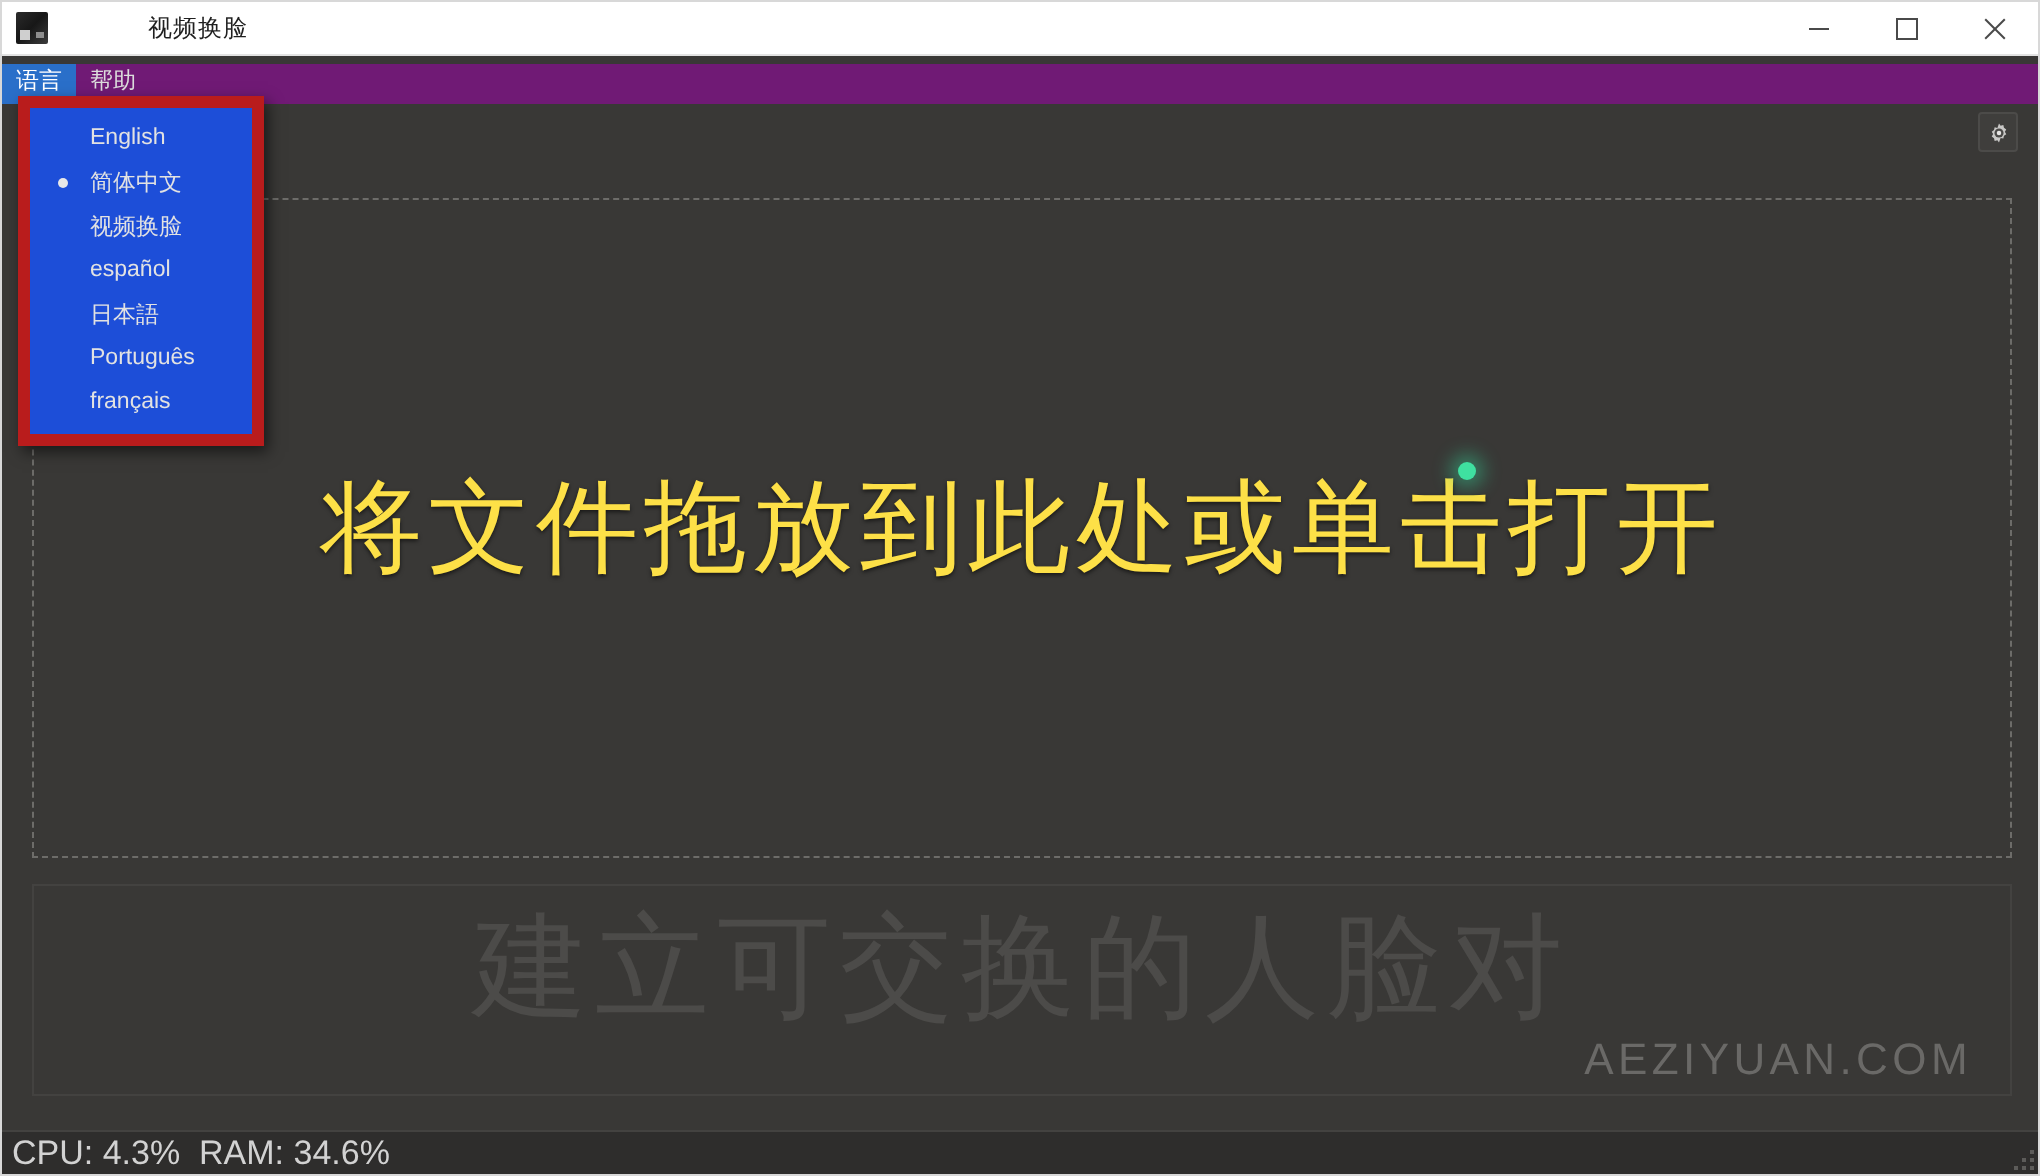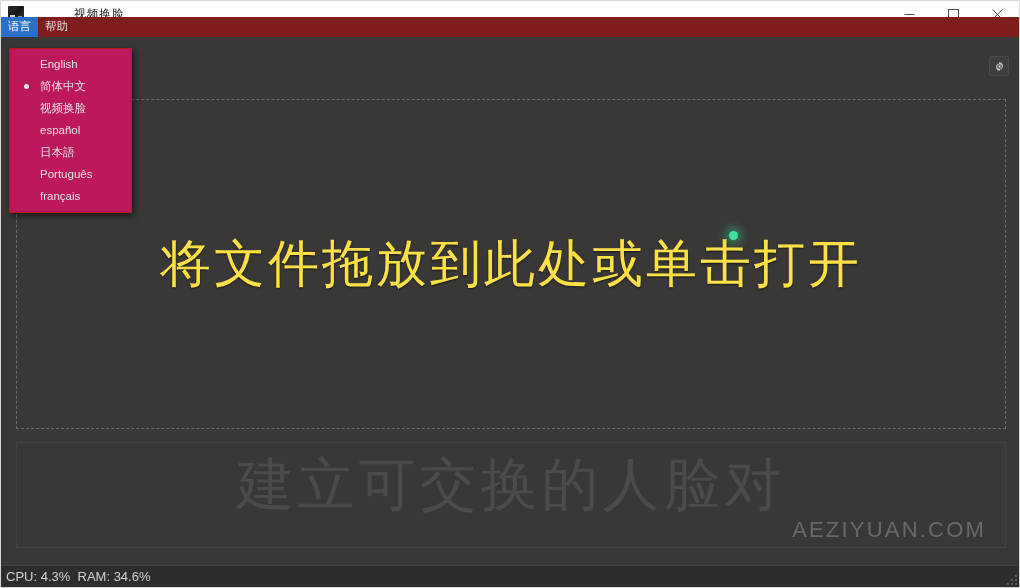--- a/index.html
+++ b/index.html
@@ -80,23 +80,23 @@
     display: flex;
     align-items: center;
     justify-content: center;
     color: #4a4a4a;
   }
   .win-btn svg { display: block; }
 
   
   #menu-bar {
     position: absolute;
-    top: 16px; left: 0; right: 0;
+    top: 31px; left: 0; right: 0;
     height: 20px;
-    background: #7f1d1d;
+    background: #701a75;
     display: flex;
     align-items: stretch;
     z-index: 40;
   }
   .menu-title {
     display: flex;
     align-items: center;
     padding: 0 7px;
     font-size: 11.5px;
     color: #dcdcdc;
@@ -107,22 +107,22 @@
     background: #2a6fc9;
     color: #ffffff;
   }
 
   
   #language-menu {
     position: absolute;
     top: 47px;
     left: 8px;
     width: 123px;
-    background: #be185d;
-    border: 1px solid #b91c1c;
+    background: #1d4ed8;
+    border: 6px solid #b91c1c;
     box-shadow: 2px 3px 7px rgba(0,0,0,.55);
     padding: 4px 0 5px 0;
     box-sizing: border-box;
     z-index: 60;
   }
   .menu-item {
     position: relative;
     height: 22px;
     display: flex;
     align-items: center;
@@ -244,21 +244,21 @@
     position: absolute;
     left: 0; right: 0; bottom: 0;
     height: 22px;
     background: #2e2d2c;
     border-top: 1px solid #434240;
     display: flex;
     align-items: center;
     box-sizing: border-box;
   }
   #status-text {
-    font-size: 13px;
+    font-size: 17px;
     color: #d2d2d2;
     padding-left: 5px;
     white-space: pre;
   }
   #resize-grip {
     position: absolute;
     right: 2px;
     bottom: 2px;
     width: 10px;
     height: 10px;

